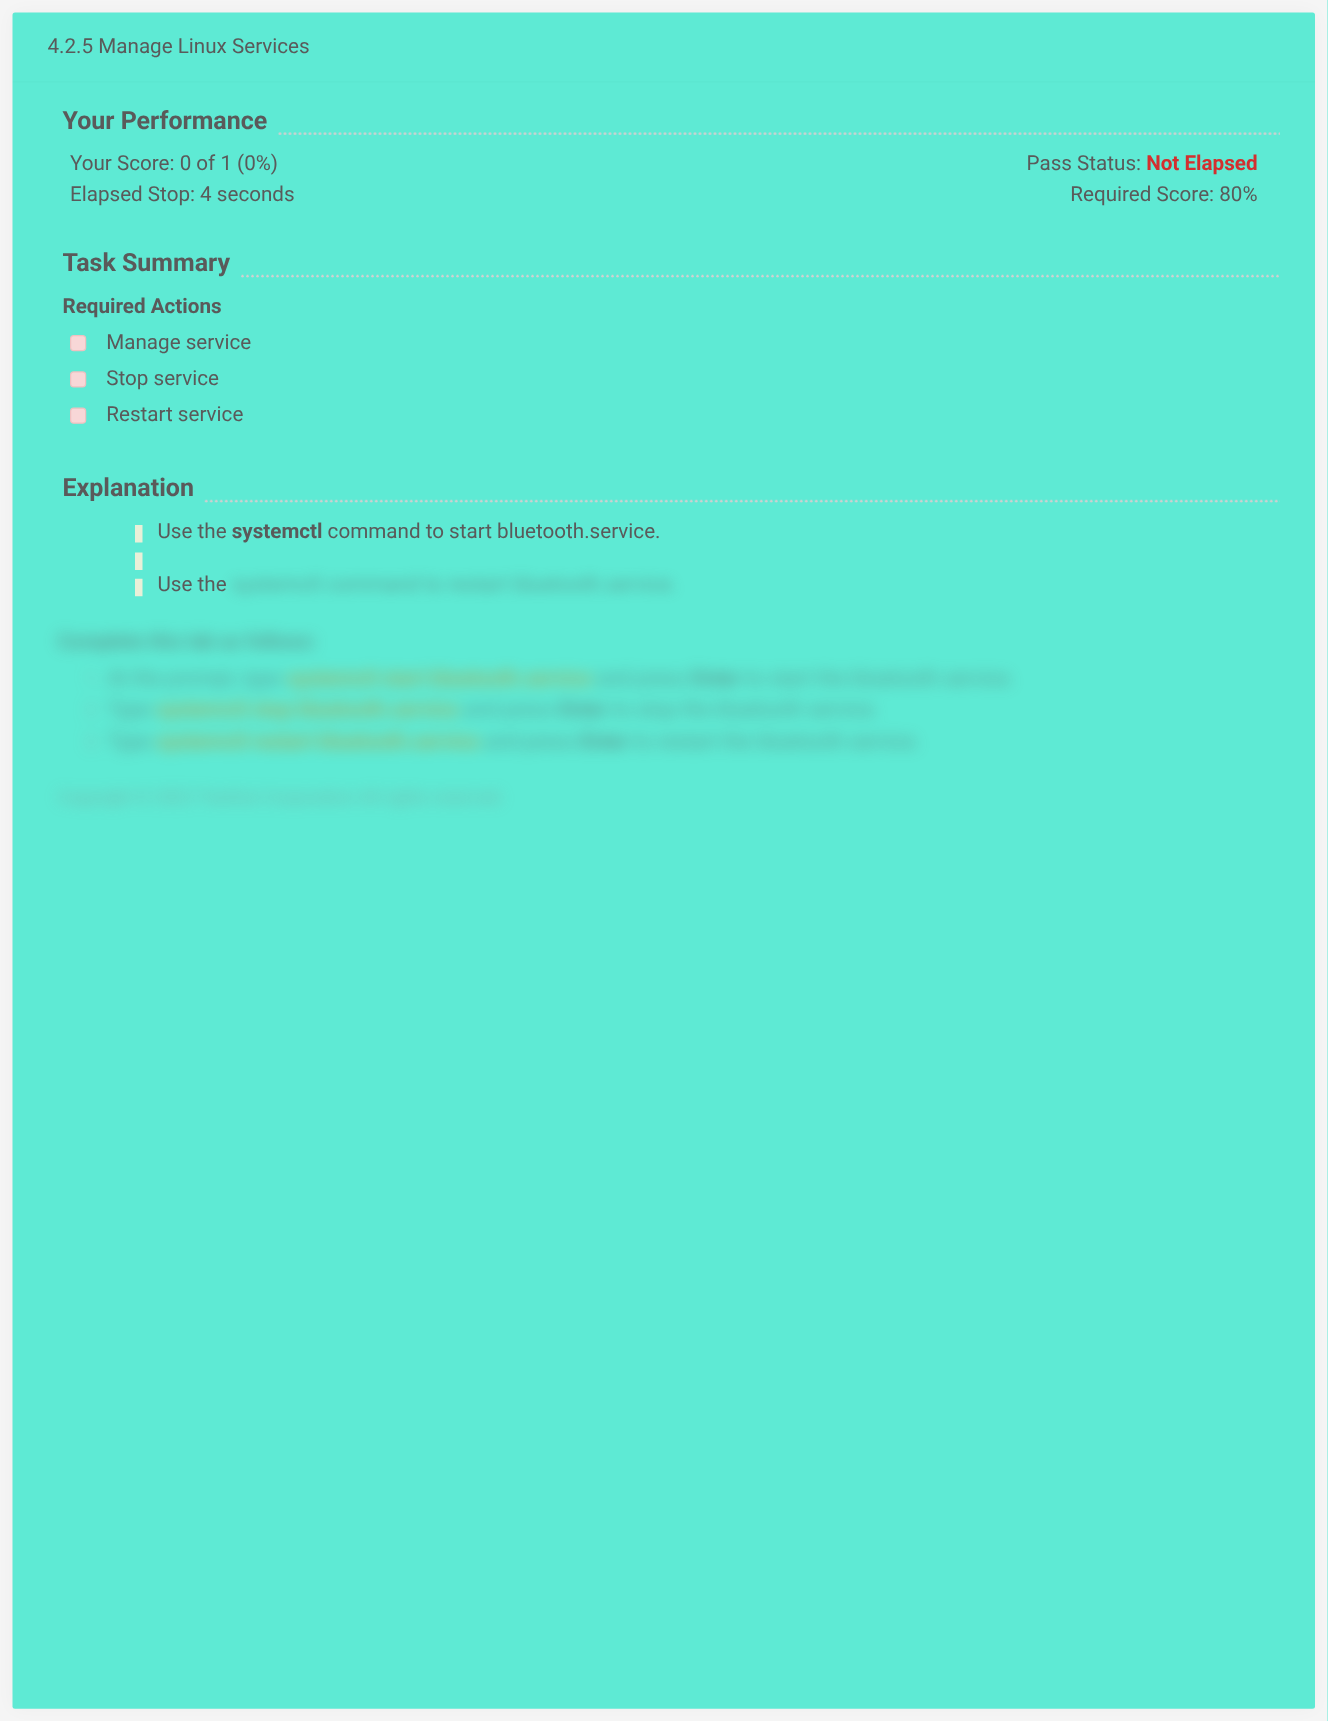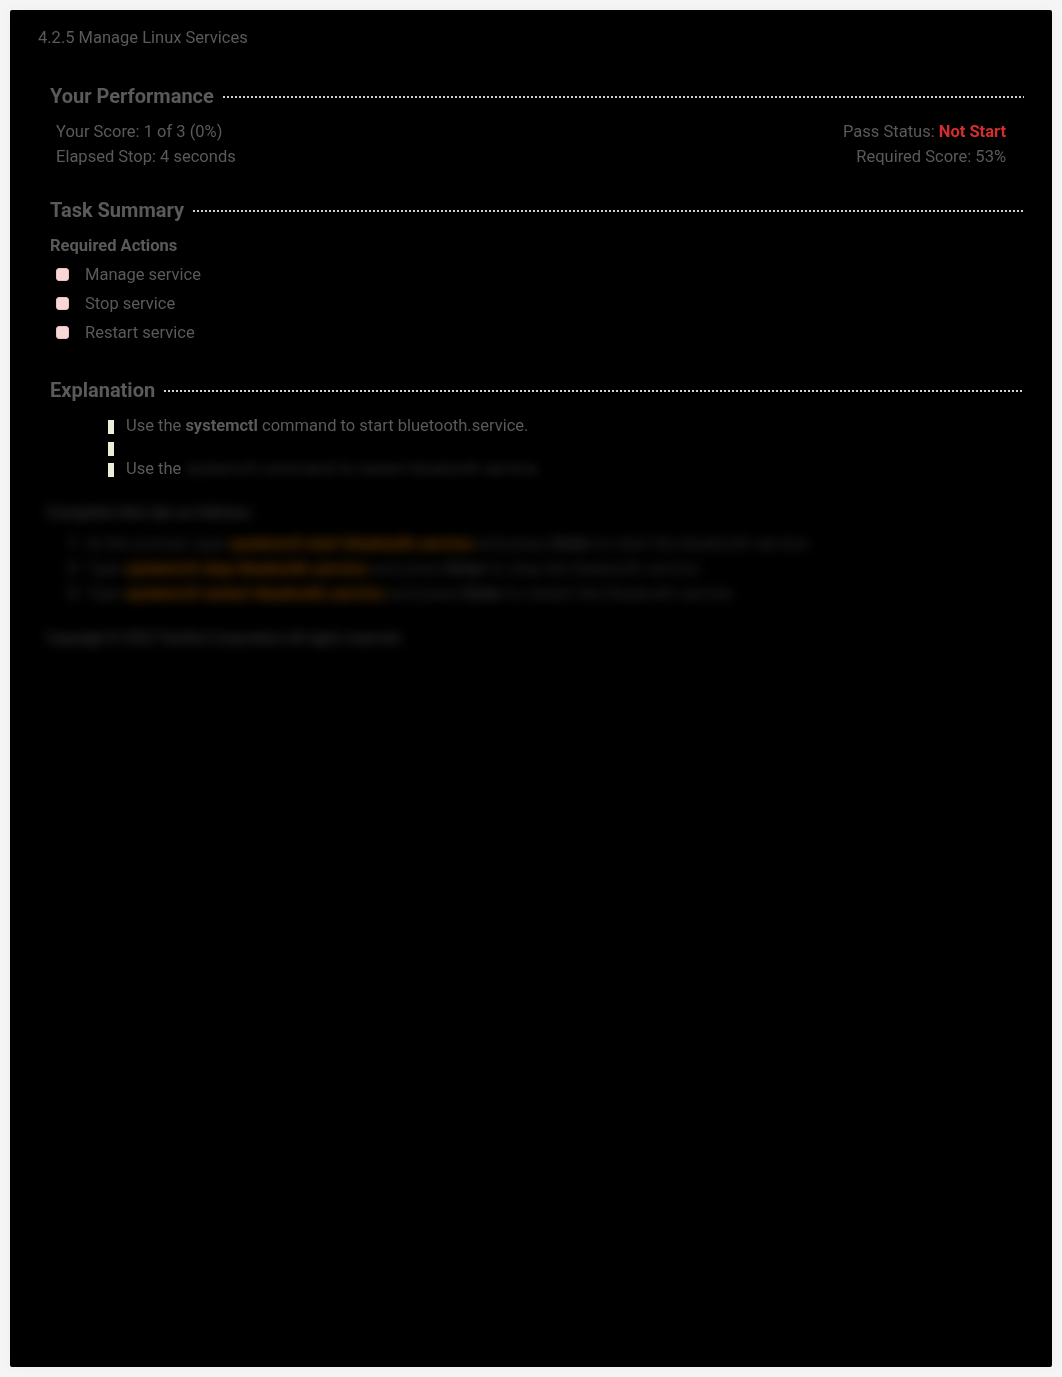--- a/index.html
+++ b/index.html
@@ -8,40 +8,40 @@
       box-sizing: border-box;
     }
     body {
       font-family: -apple-system, BlinkMacSystemFont, "Segoe UI", Roboto, "Helvetica Neue", Arial, sans-serif;
       background: #f5f5f5;
       width: 1062px;
       height: 1377px;
       padding: 10px;
     }
     .page {
-      background: #000000;
+      background: #5eead4;
       width: 100%;
       min-height: 100%;
       border-radius: 2px;
       box-shadow: 0 0 15px rgba(0,0,0,0.03);
       padding: 0;
     }
     .title-bar {
       padding: 18px 28px 18px 28px;
       font-size: 16.5px;
       color: #5a5a5a;
       font-weight: 400;
       border-bottom: 1px solid rgba(0,0,0,0.02);
     }
     .section {
       padding: 18px 28px 8px 28px;
     }
     .section-header {
       display: flex;
-      align-items: center;
+      align-items: flex-end;
       margin-bottom: 14px;
       padding-left: 12px;
     }
     .section-title {
       font-size: 20px;
       font-weight: 700;
       color: #5a5a5a;
       white-space: nowrap;
       margin-right: 8px;
     }
@@ -167,35 +167,35 @@
   <div class="title-bar">4.2.5 Manage Linux Services</div>
 
   <div class="section">
     <div class="section-header">
       <div class="section-title">Your Performance</div>
       <div class="section-rule"></div>
     </div>
     <div class="perf-row">
       <div class="perf-item">
         <span>Your Score:</span>
-        <span>1 of 3 (0%)</span>
+        <span>0 of 1 (0%)</span>
       </div>
       <div class="perf-item">
         <span>Pass Status:</span>
-        <span class="not-passed">Not Start</span>
+        <span class="not-passed">Not Elapsed</span>
       </div>
     </div>
     <div class="perf-row">
       <div class="perf-item">
         <span>Elapsed Stop:</span>
         <span>4 seconds</span>
       </div>
       <div class="perf-item">
         <span>Required Score:</span>
-        <span>53%</span>
+        <span>80%</span>
       </div>
     </div>
   </div>
 
   <div class="section">
     <div class="section-header">
       <div class="section-title">Task Summary</div>
       <div class="section-rule"></div>
     </div>
     <div class="req-actions-title">Required Actions</div>

